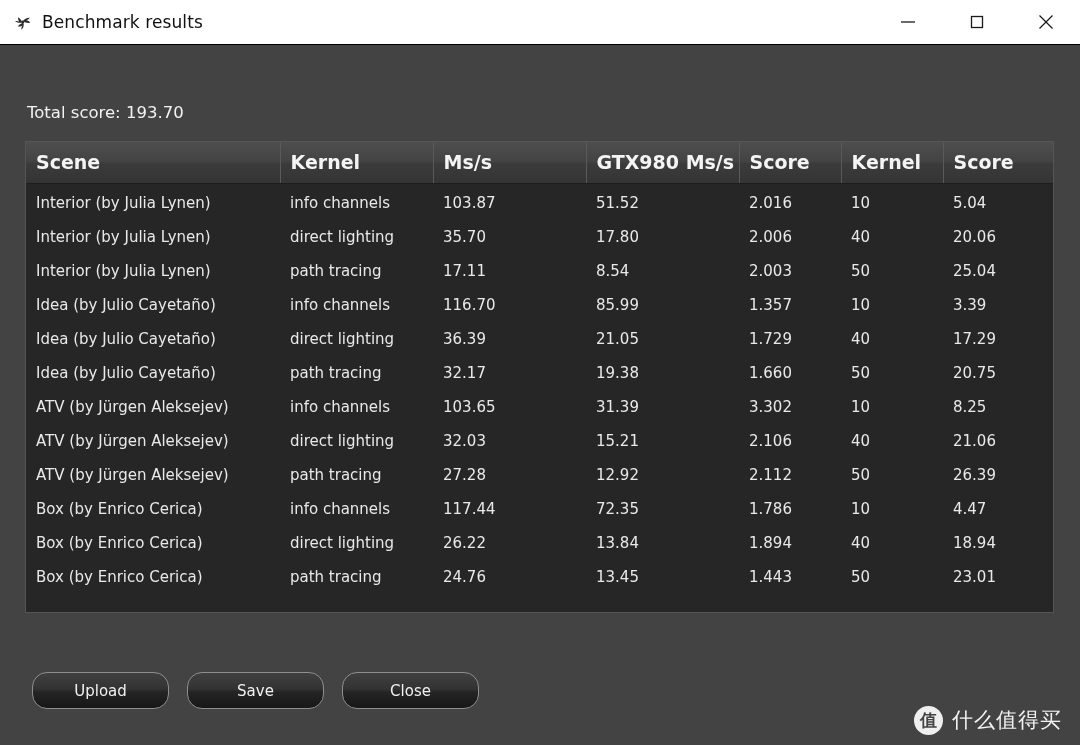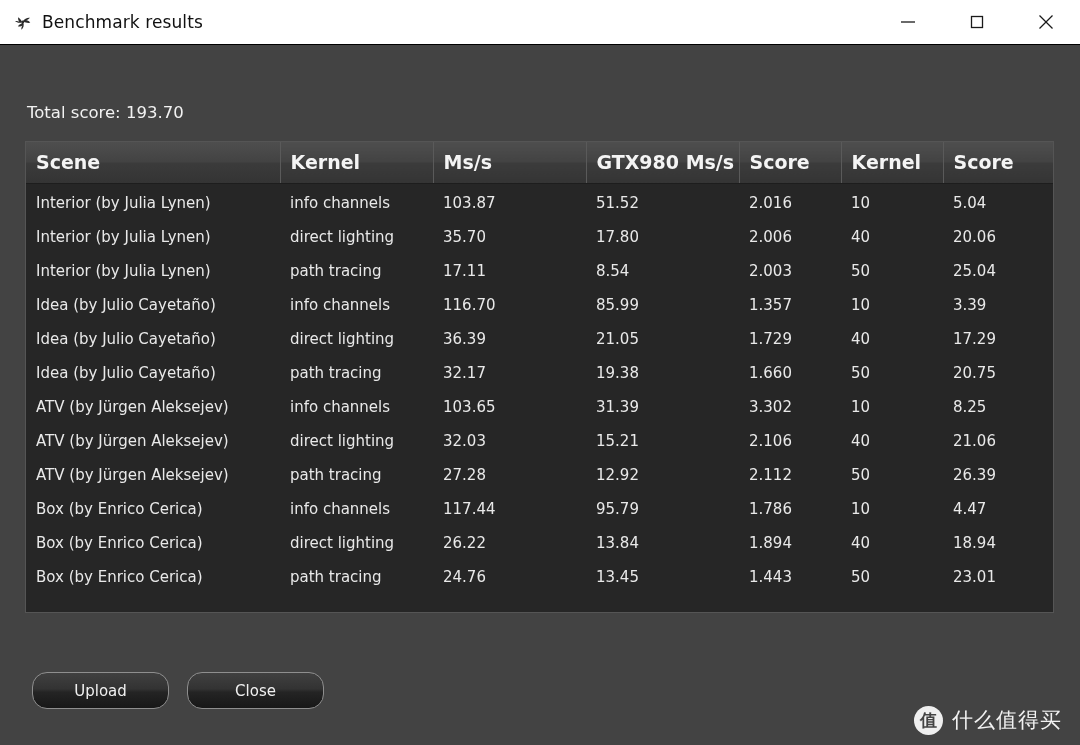--- a/index.html
+++ b/index.html
@@ -350,21 +350,21 @@
             <td>27.28</td>
             <td>12.92</td>
             <td>2.112</td>
             <td>50</td>
             <td>26.39</td>
           </tr>
           <tr>
             <td>Box (by Enrico Cerica)</td>
             <td>info channels</td>
             <td>117.44</td>
-            <td>95.79</td>
+            <td>72.35</td>
             <td>1.786</td>
             <td>10</td>
             <td>4.47</td>
           </tr>
           <tr>
             <td>Box (by Enrico Cerica)</td>
             <td>direct lighting</td>
             <td>26.22</td>
             <td>13.84</td>
             <td>1.894</td>
@@ -388,20 +388,21 @@
             <td></td>
               <td></td>
             <td></td>
           </tr>
         </tbody>
       </table>
     </div>
 
     <div class="button-bar">
       <div class="btn">Upload</div>
+      <div class="btn">Save</div>
       <div class="btn">Close</div>
     </div>
 
     <div class="watermark">
       <div class="wm-logo">值</div>
       <div class="wm-text">什么值得买</div>
     </div>
 
   </div>
 </div>

